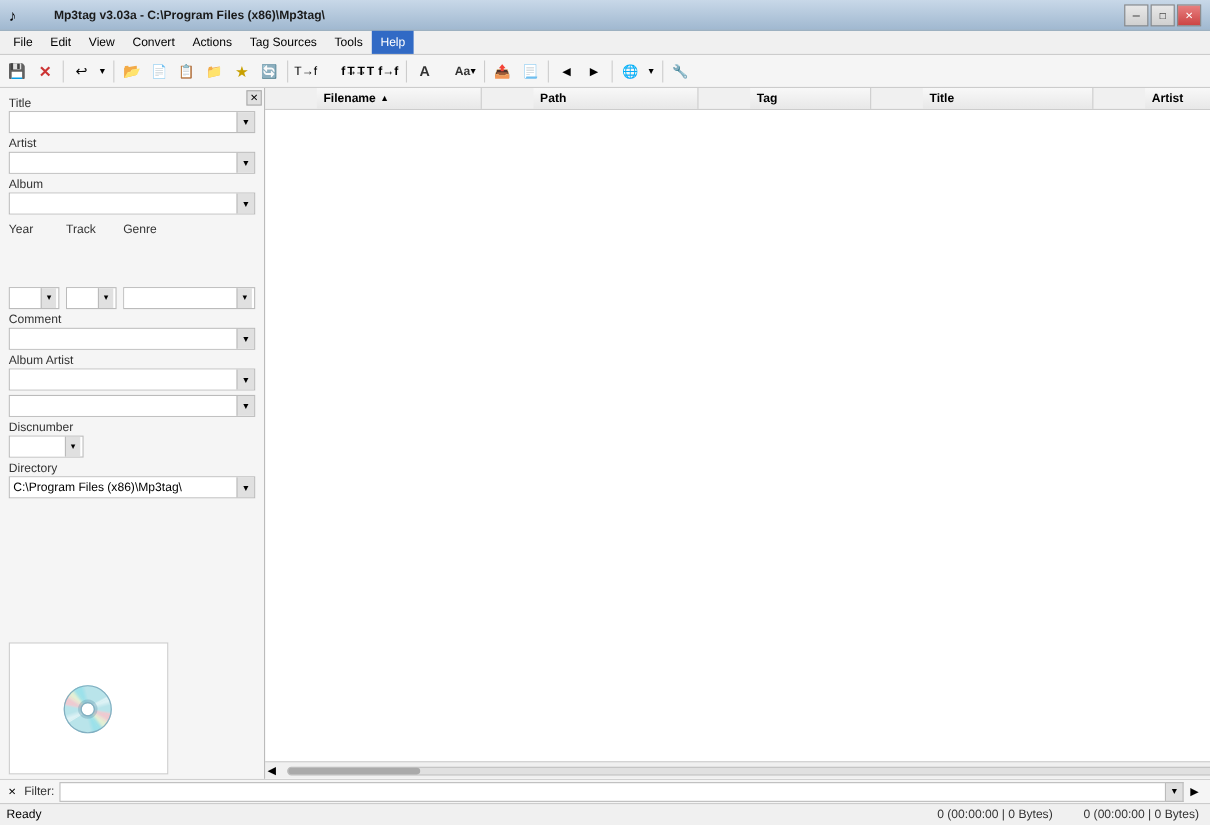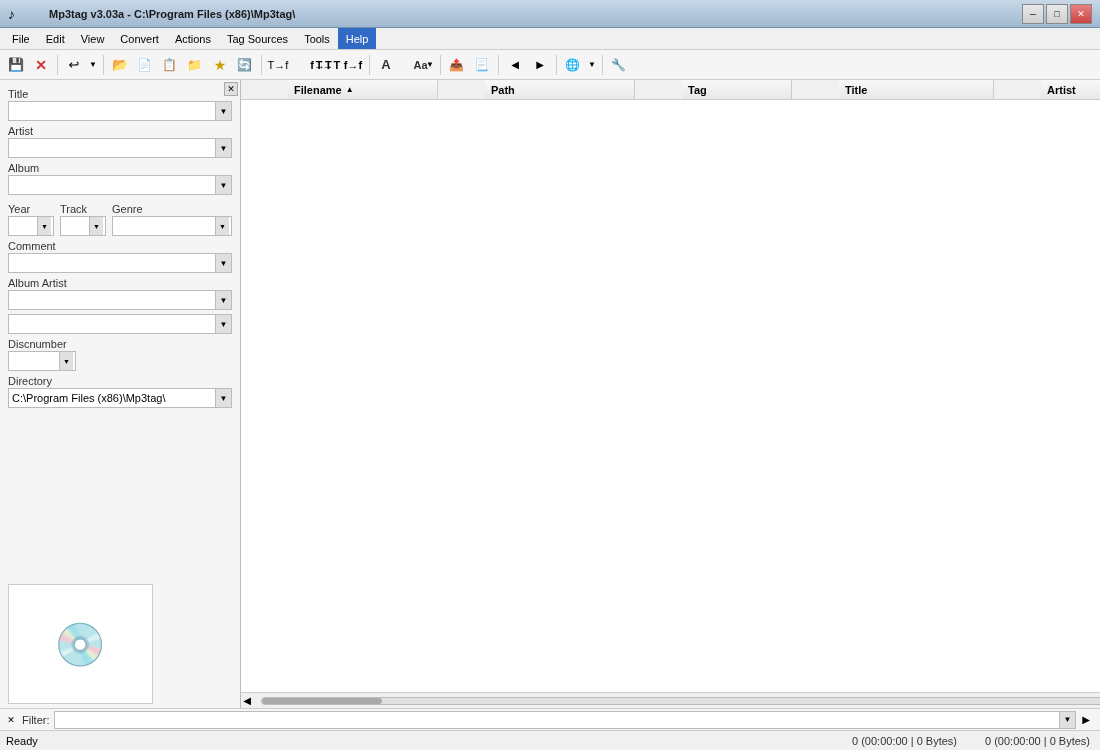--- a/index.html
+++ b/index.html
@@ -93,21 +93,21 @@
     .field-input {
       flex: 1; border: none; outline: none; font-size: 11px; padding: 1px 3px;
       background: white; height: 18px;
     }
     .field-dropdown-btn {
       width: 16px; height: 18px; background: #e0e0e0;
       border-left: 1px solid #bbb; cursor: pointer;
       display: flex; align-items: center; justify-content: center; font-size: 8px;
     }
     .year-track-genre { display: flex; gap: 6px; align-items: flex-end; margin-bottom: 4px; }
-    .yg-group { display: flex; flex-direction: column; }
+    .yg-group { display: flex; flex-direction: column; gap: 45px; }
     .yg-label { font-size: 11px; color: #333; margin-bottom: 1px; margin-top: 4px; }
     .yg-input-wrap {
       display: flex; align-items: center;
       border: 1px solid #bbb; background: white; height: 20px;
     }
     .yg-input { border: none; outline: none; font-size: 11px; padding: 1px 3px; background: white; height: 18px; }
     .yg-drop { width: 14px; background: #e0e0e0; border-left: 1px solid #bbb; cursor: pointer; display: flex; align-items: center; justify-content: center; font-size: 7px; height: 18px; }
 
     
     #art-area {

